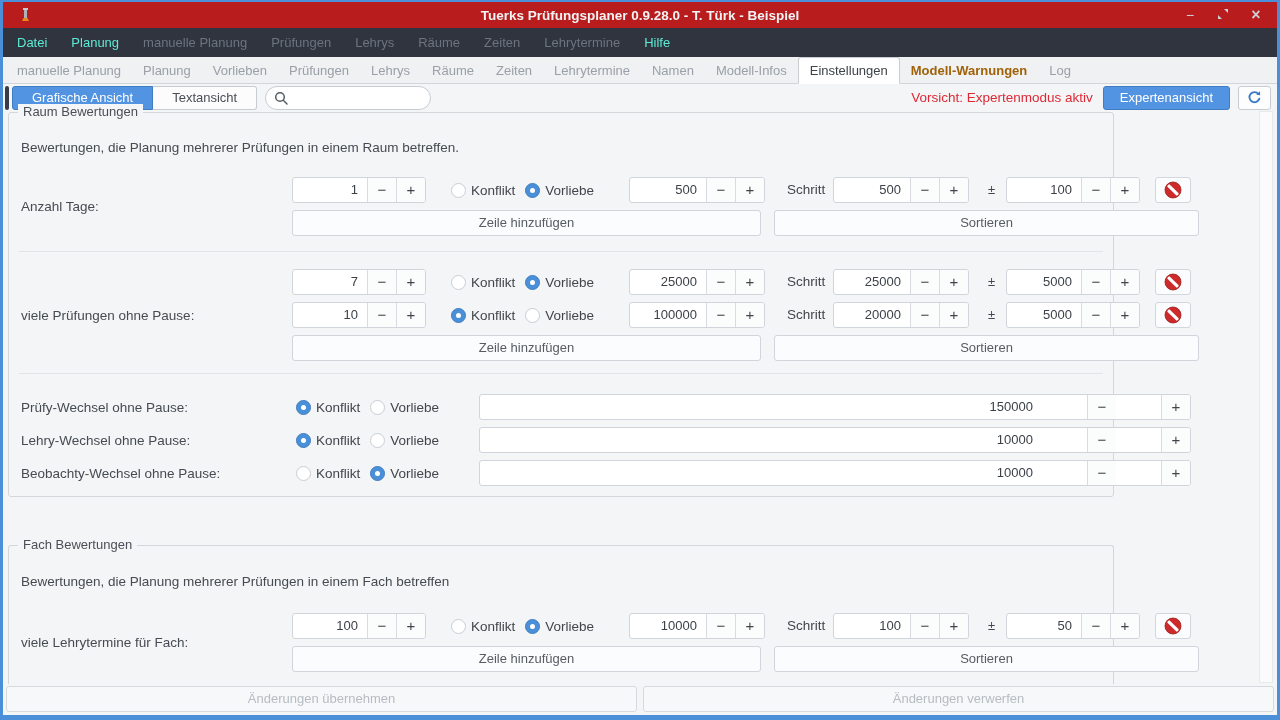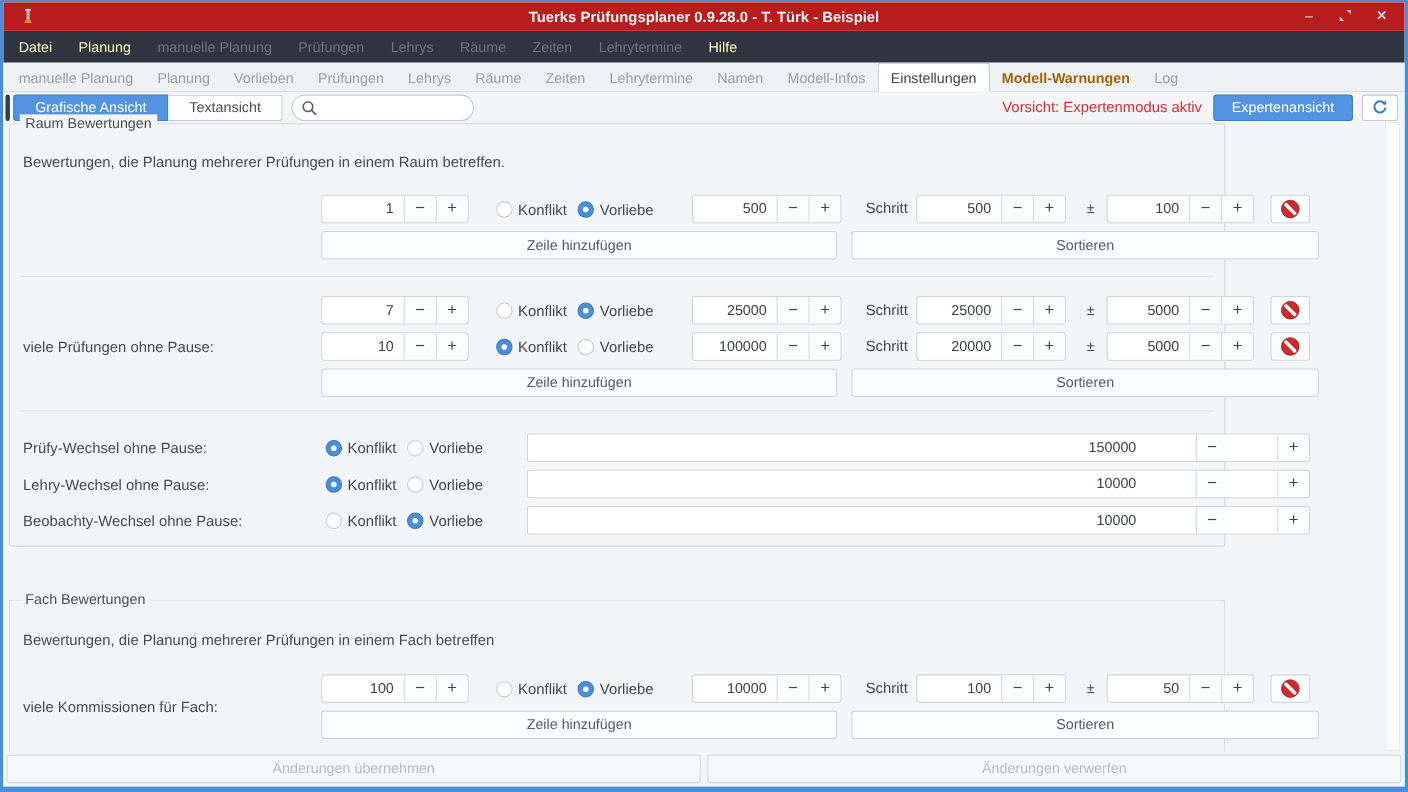--- a/index.html
+++ b/index.html
@@ -8,21 +8,21 @@
     background:#f4f5f6;border:3px solid #4a8fd8;border-top-width:2px;border-bottom-width:5px;
     font-family:"Liberation Sans","DejaVu Sans",sans-serif;overflow:hidden;}
   
   .titlebar{height:26px;background:#b91c1c;display:flex;align-items:center;position:relative;}
   .appicon{margin-left:14px;display:flex;align-items:center;}
   .title{position:absolute;left:0;right:0;text-align:center;color:#f2f3f5;font-size:13.5px;font-weight:bold;pointer-events:none;}
   .winctl{margin-left:auto;display:flex;align-items:center;gap:19px;margin-right:14px;color:#ccd1d8;}
   .winbtn{font-size:14px;line-height:14px;width:14px;text-align:center;cursor:default;}
   
   .menubar{height:29px;background:#2f343f;display:flex;align-items:center;padding-left:2px;}
-  .menuitem{padding:0 12px;font-size:13px;color:#fef9c3;line-height:29px;}
+  .menuitem{padding:0 12px;font-size:13px;color:#5eead4;line-height:29px;}
   .menuitem.disabled{color:#6d747f;}
   
   .tabbar{height:27px;background:#eff1f3;border-bottom:1px solid #d2d6da;display:flex;align-items:stretch;padding-left:3px;}
   .tab{padding:0 11px;line-height:27px;font-size:13px;color:#9aa0a7;white-space:nowrap;}
   .tab.active{background:#ffffff;border:1px solid #c8cdd2;border-bottom-color:#ffffff;border-radius:3px 3px 0 0;
     color:#3e4349;margin-bottom:-1px;line-height:25px;}
   .tab.warn{color:#a16207;font-weight:bold;}
   
   .toolbar{height:27px;background:#f4f5f6;display:flex;align-items:center;padding-right:6px;}
   .grip{width:4px;height:24px;background:#373c46;border-radius:2px;margin-left:2px;}
@@ -156,20 +156,21 @@
       </svg>
     </span>
   </div>
 
   <div class="main">
 
     <div class="group" style="top:1px;height:385px;">
       <span class="legend">Raum Bewertungen</span>
       <div class="desc" style="top:27px;">Bewertungen, die Planung mehrerer Prüfungen in einem Raum betreffen.</div>
 
+      <div class="rowlabel" style="top:64px;height:59px;">Anzahl Tage:</div>
       <div class="sr" style="top:64px;">
         <span class="spin w134">
           <span class="val">1</span>
           <span class="sbtn">−</span>
           <span class="sbtn">+</span>
         </span>
         <span class="radios m25">
           <span class="ropt">
               <span class="radio"></span>
               <span>Konflikt</span>
@@ -351,21 +352,21 @@
           <span class="sbtn">−</span>
           <span class="sbtn">+</span>
         </span>
       </div>
     </div>
 
     <div class="group" style="top:434px;height:139px;border-bottom:none;border-radius:3px 3px 0 0;">
       <span class="legend">Fach Bewertungen</span>
       <div class="desc" style="top:28px;">Bewertungen, die Planung mehrerer Prüfungen in einem Fach betreffen</div>
 
-      <div class="rowlabel" style="top:67px;height:59px;">viele Kommissionen für Fach:</div>
+      <div class="rowlabel" style="top:67px;height:59px;">viele Lehrytermine für Fach:</div>
       <div class="sr" style="top:67px;">
         <span class="spin w134">
           <span class="val">100</span>
           <span class="sbtn">−</span>
           <span class="sbtn">+</span>
         </span>
         <span class="radios m25">
           <span class="ropt">
               <span class="radio"></span>
               <span>Konflikt</span>

